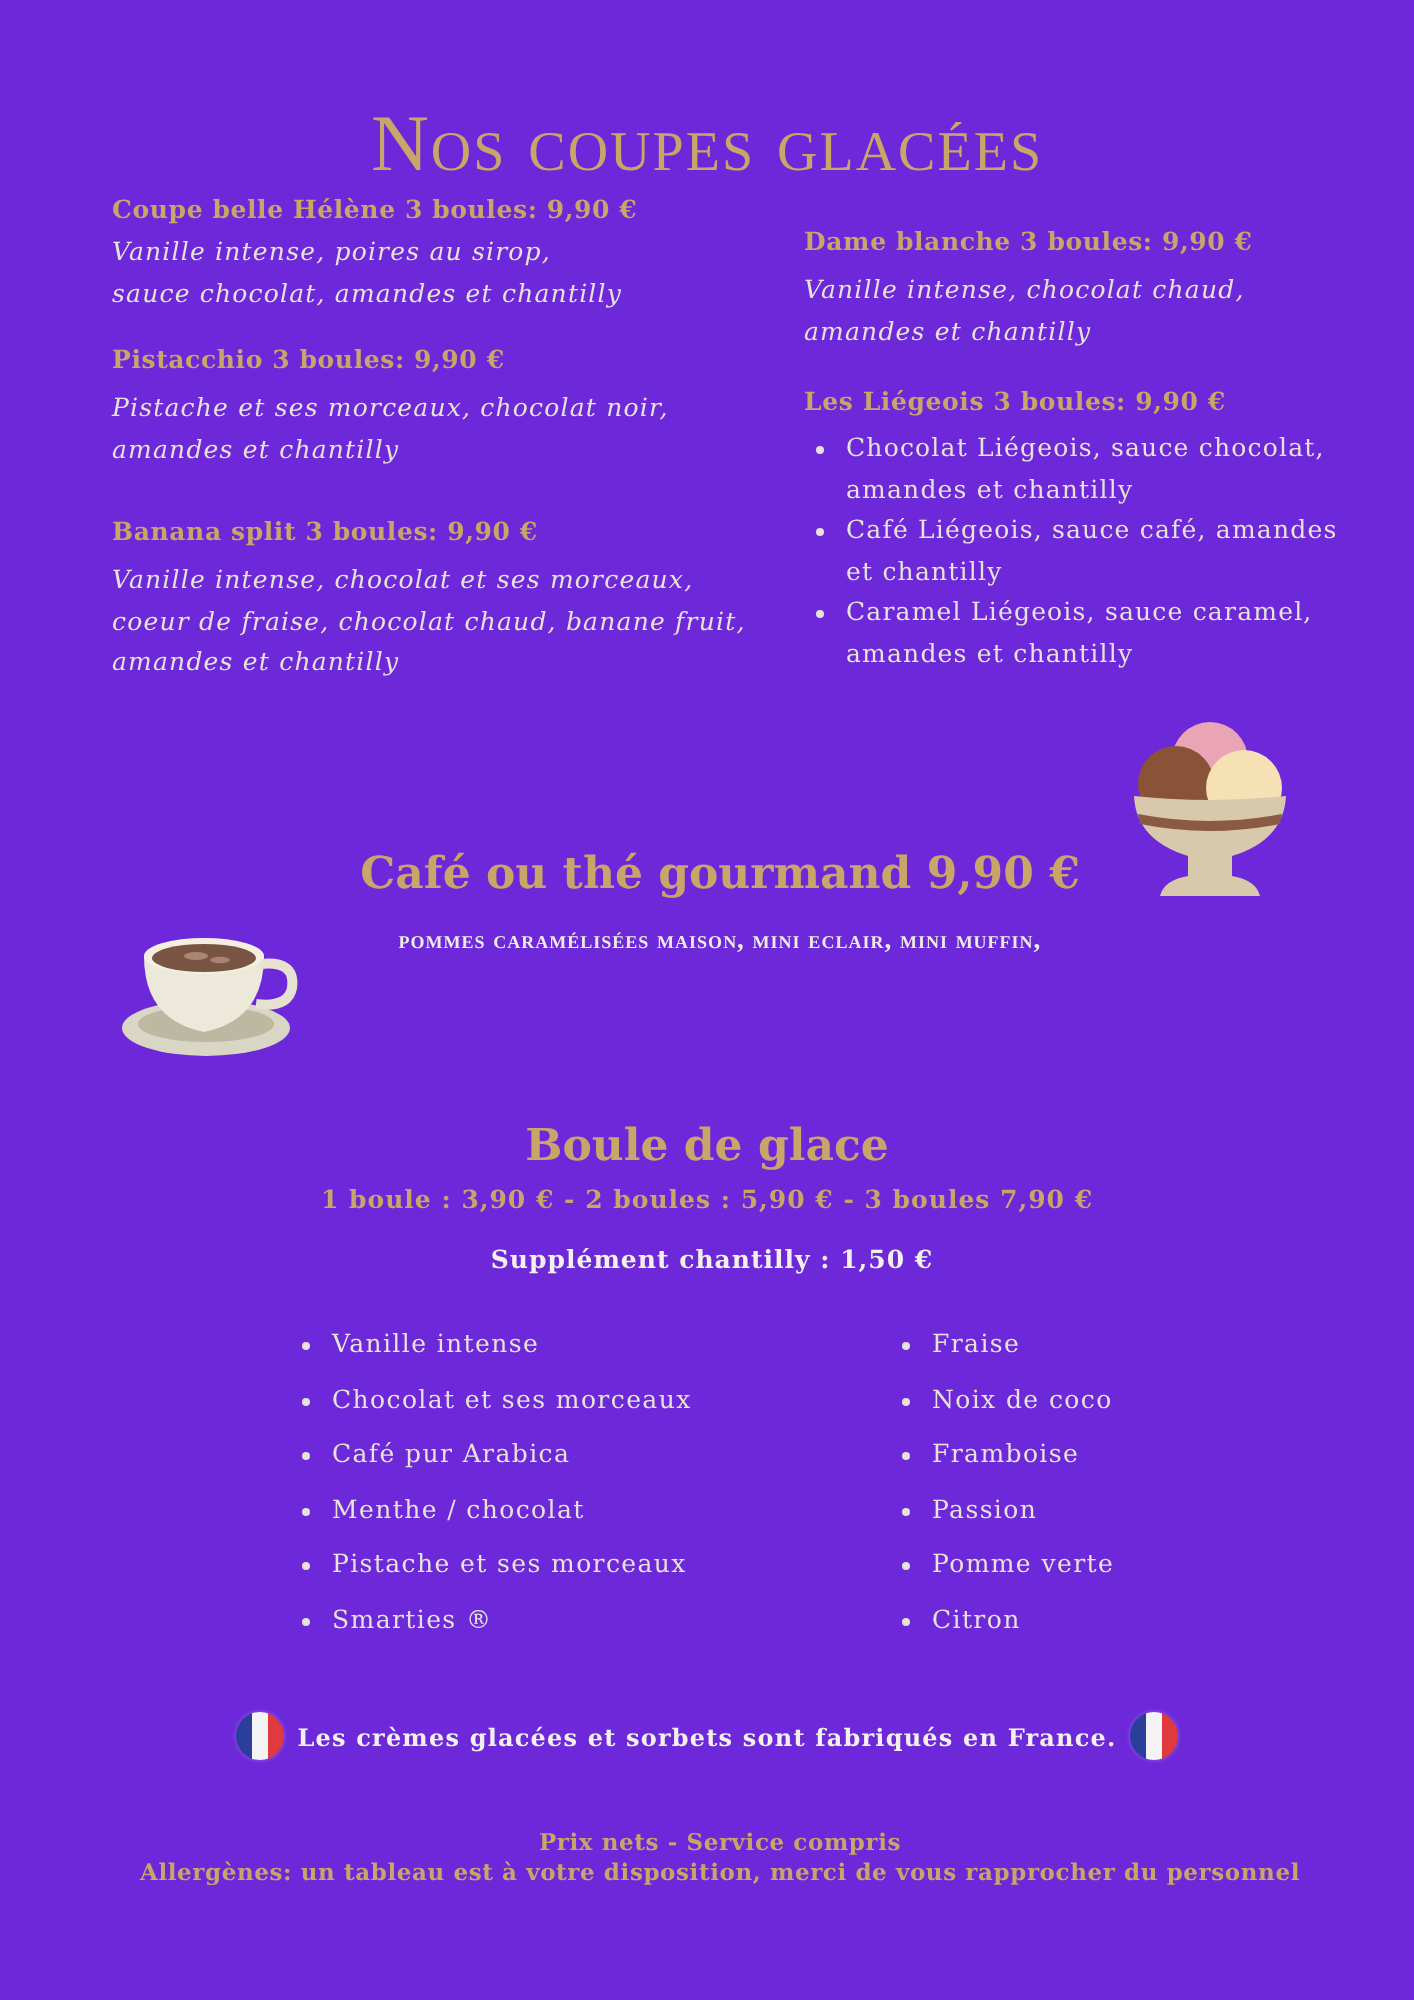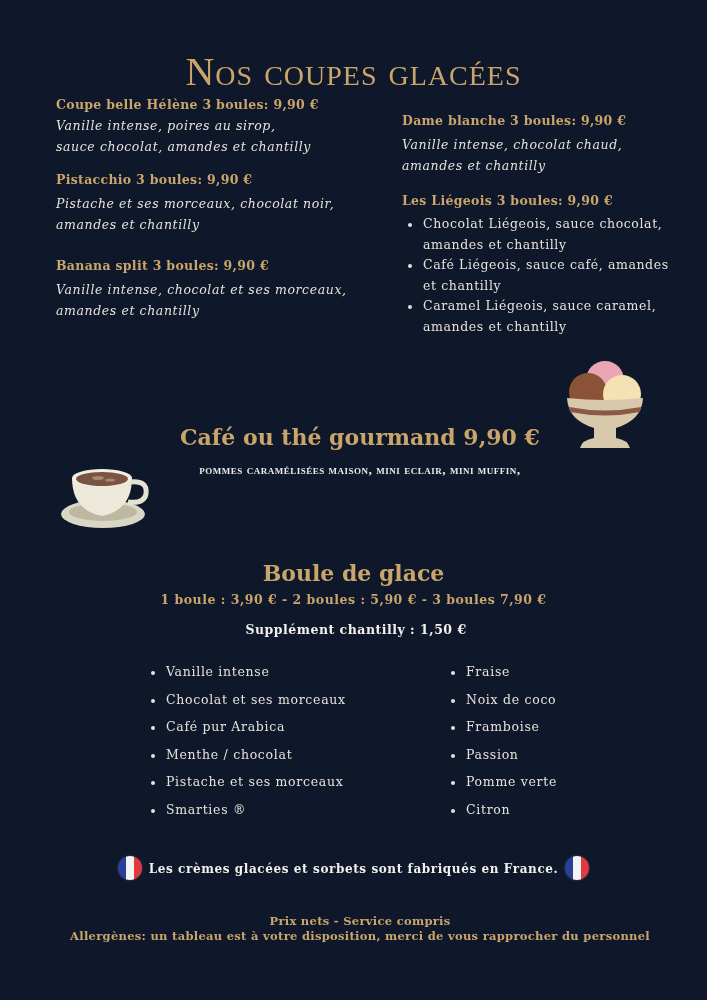--- a/index.html
+++ b/index.html
@@ -1,18 +1,18 @@
 <!DOCTYPE html>
 <html><head>
   <meta charset="utf-8">
   <style>
     * { box-sizing: border-box; margin: 0; padding: 0; }
     html, body { width: 707px; height: 1000px; background: #000; overflow: hidden; }
     body { position: relative; font-family: "DejaVu Serif", serif; color: #e8e4dc; }
-    .page { position: absolute; left: 0; top: 0; width: 707px; height: 1000px; background: #0f172a; }
+    .page { position: absolute; left: 0; top: 0; width: 707px; height: 1000px; background: #6d28d9; }
 
     .title {
       position: absolute; left: 0; width: 707px; top: 48px; text-align: center;
       font-family: "Liberation Serif", serif; font-size: 40px; color: #c9a56a;
       font-variant: small-caps; letter-spacing: 1px; font-weight: normal;
     }
 
     .col { position: absolute; }
     .col-left { left: 56px; top: 96px; width: 320px; }
     .col-right { left: 402px; top: 112px; width: 290px; }
@@ -116,20 +116,21 @@
       <div class="item-head">Pistacchio 3 boules: 9,90 €</div>
       <div class="item-desc" style="margin-top:5px;">
         <div>Pistache et ses morceaux, chocolat noir,</div>
         <div>amandes et chantilly</div>
       </div>
     </div>
     <div class="item">
       <div class="item-head">Banana split 3 boules: 9,90 €</div>
       <div class="item-desc" style="margin-top:5px;">
         <div>Vanille intense, chocolat et ses morceaux,</div>
+        <div>coeur de fraise, chocolat chaud, banane fruit,</div>
         <div>amandes et chantilly</div>
       </div>
     </div>
   </div>
 
   <div class="col col-right">
     <div class="item" style="margin-bottom:16px;">
       <div class="item-head">Dame blanche 3 boules: 9,90 €</div>
       <div class="item-desc" style="margin-top:5px;">
         <div>Vanille intense, chocolat chaud,</div>

